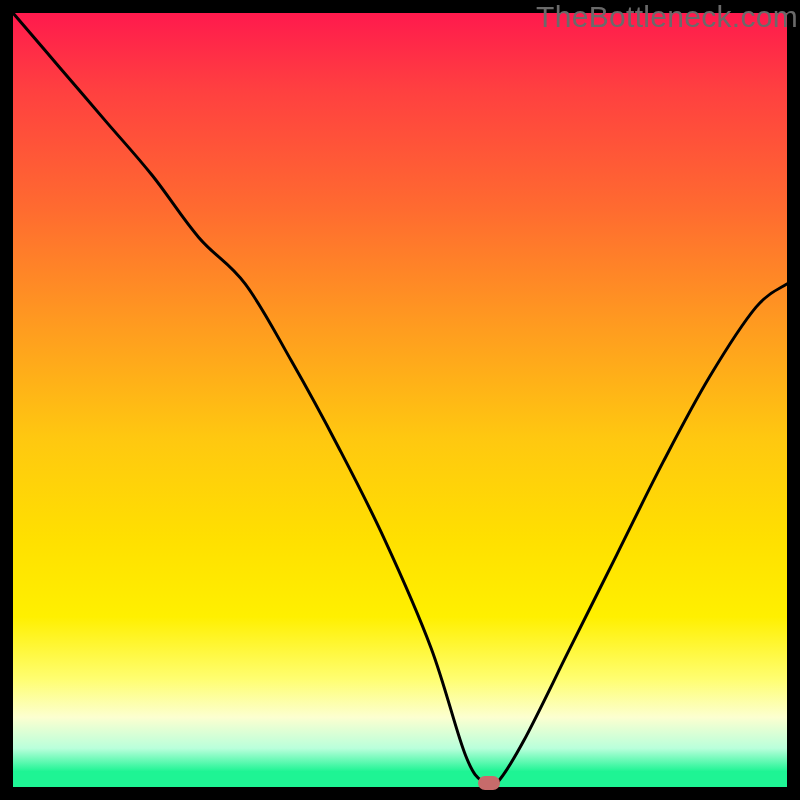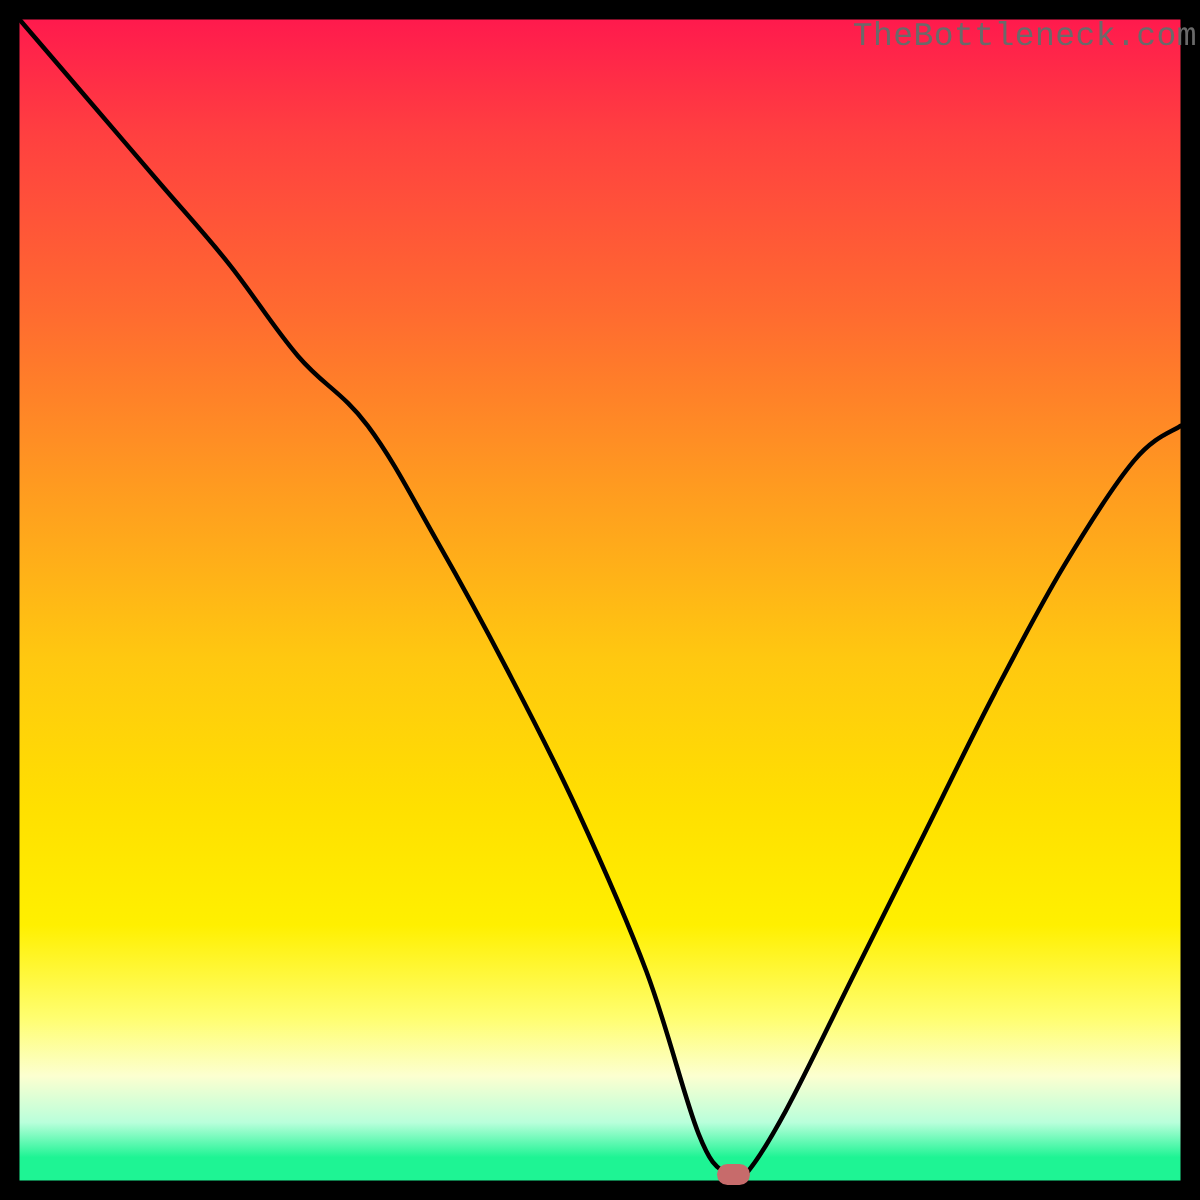--- a/index.html
+++ b/index.html
@@ -36,27 +36,27 @@
       #fff000 78%,
       #fffe70 86%,
       #fcffd0 91%,
       #b9ffdb 95%,
       #1ef494 98%,
       #1ef494 100%
     );
   }
   .watermark {
     position: absolute;
-    top: 12px;
+    top: 0px;
     right: 2px;
     color: #6a6a6a;
-    font-size: 22px;
+    font-size: 30px;
     font-weight: 500;
     letter-spacing: 0.3px;
-    font-family: Liberation Mono, monospace;
+    font-family: Liberation Sans, sans-serif;
   }
   svg.curve {
     position: absolute;
     left: 0;
     top: 0;
     width: 774px;
     height: 774px;
     overflow: visible;
   }
   .marker {

